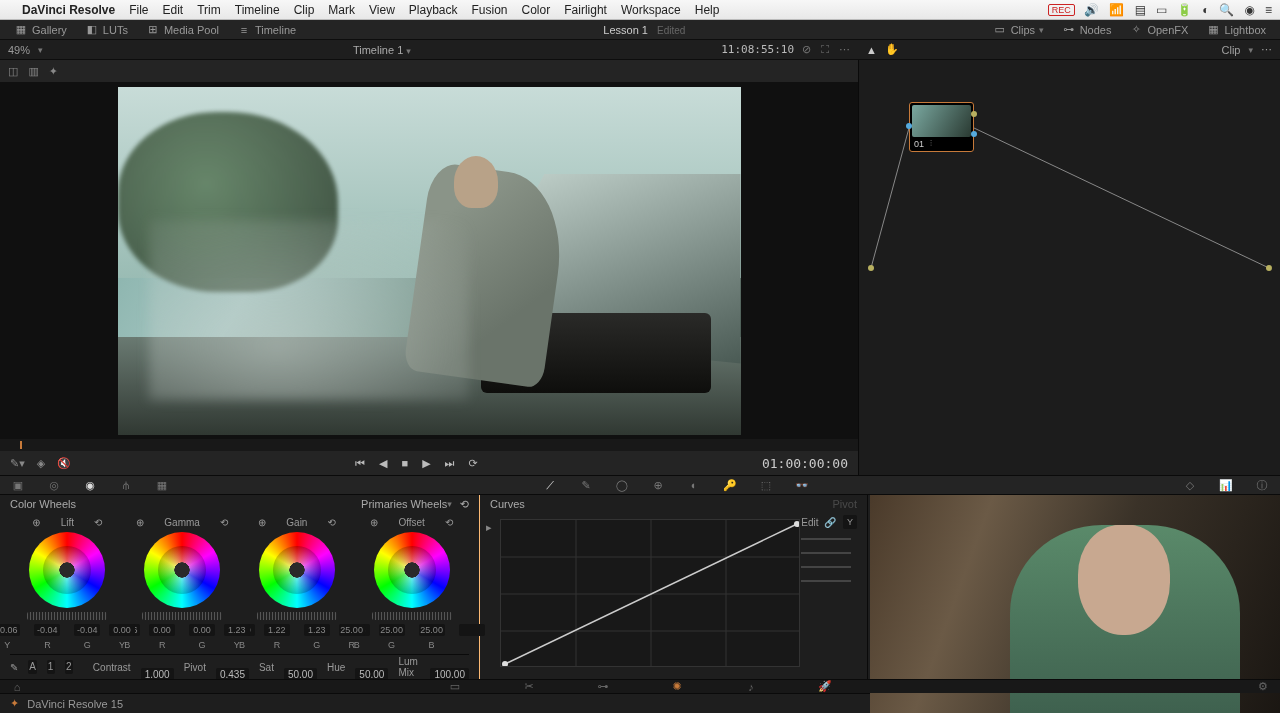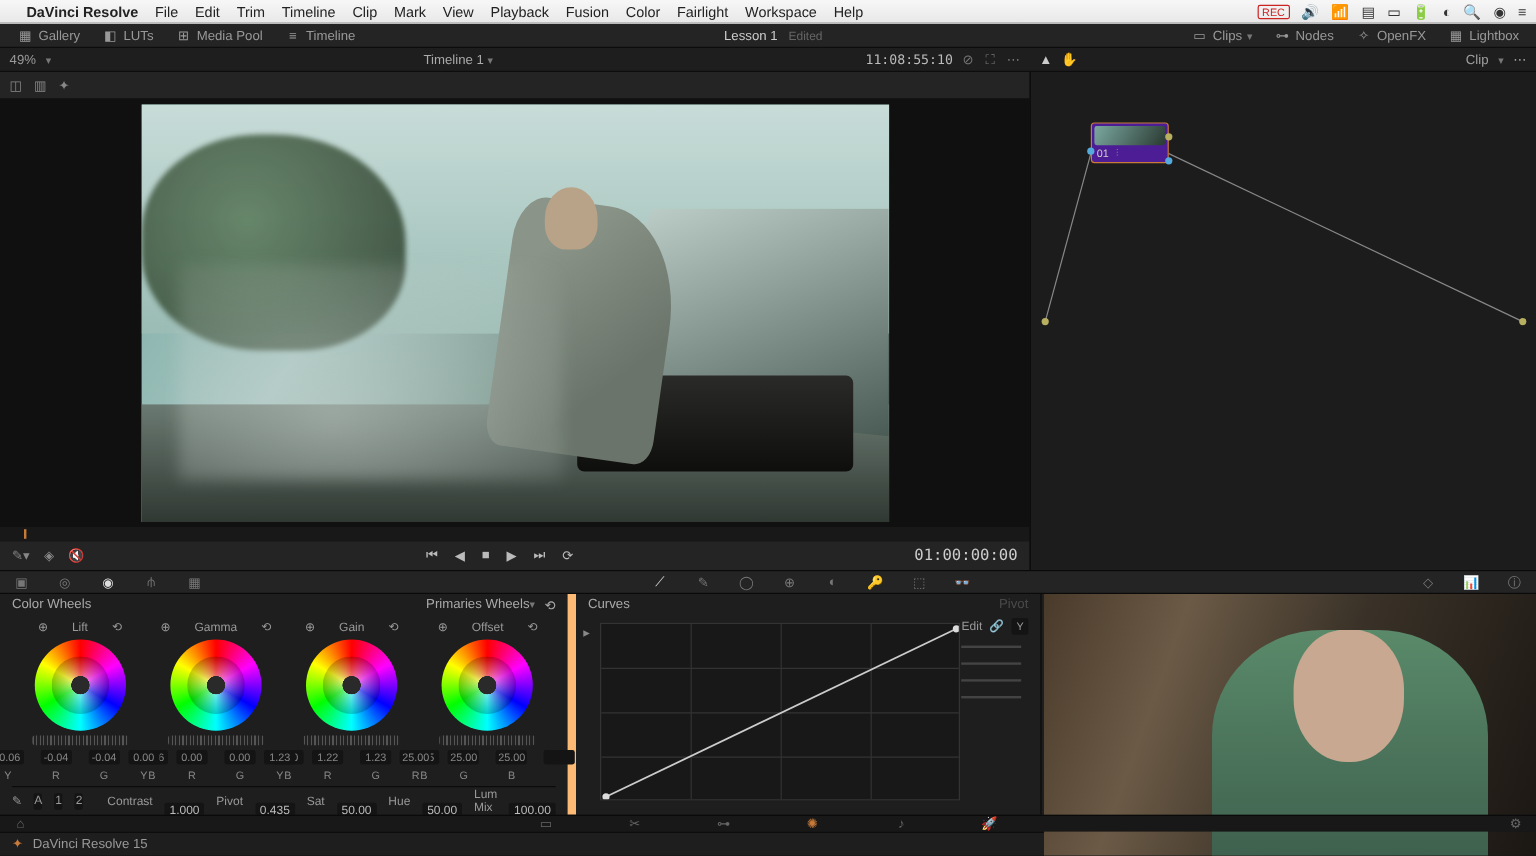--- a/index.html
+++ b/index.html
@@ -47,34 +47,34 @@
 .scrub-bar { height: 12px; background: #181818; position: relative; }
 .scrub-head { position: absolute; left: 20px; top: 2px; width: 2px; height: 8px; background: #c77a3a; }
 
 .transport { height: 24px; background: #242424; display: flex; align-items: center; padding: 0 10px; gap: 14px; }
 .transport .left-icons { display: flex; gap: 12px; align-items: center; color: #888; }
 .transport .center { flex: 1; display: flex; justify-content: center; gap: 14px; color: #bbb; }
 .transport .tc { color: #ccc; font-family: monospace; font-size: 13px; }
 
 
 .node-col svg.graph-lines { position: absolute; inset: 0; width: 100%; height: 100%; }
-.node-box { position: absolute; left: 50px; top: 42px; width: 65px; height: 34px; border: 1px solid #c77a3a; background: #4c1d95; border-radius: 3px; }
+.node-box { position: absolute; left: 50px; top: 42px; width: 65px; height: 50px; border: 1px solid #c77a3a; background: #000000; border-radius: 3px; }
 .node-thumb { position: absolute; inset: 2px 2px 14px 2px; background: linear-gradient(120deg, #7aa8a0, #2a3a32); border-radius: 2px; }
 .node-label { position: absolute; bottom: 2px; left: 4px; font-size: 9px; color: #ccc; }
 .node-dot { width: 6px; height: 6px; background: #b8b060; border-radius: 50%; position: absolute; }
 
 
 .palette-bar { height: 20px; background: #242424; border-top: 1px solid #0a0a0a; border-bottom: 1px solid #0a0a0a; display: flex; align-items: center; padding: 0 10px; gap: 20px; color: #777; }
 .palette-bar .pal-spacer { flex: 1; }
 .palette-bar .pic { width: 16px; height: 16px; display: flex; align-items: center; justify-content: center; cursor: pointer; }
 .palette-bar .active { color: #ddd; }
 
 
 .lower { display: flex; height: 184px; background: #1e1e1e; }
-.wheels-panel { width: 480px; border-right: 7px solid #fdba74; padding: 0 10px; position: relative; }
+.wheels-panel { width: 480px; border-right: 1px solid #fdba74; padding: 0 10px; position: relative; }
 .panel-header { display: flex; align-items: center; height: 18px; font-size: 11px; color: #aaa; }
 .panel-header .ph-spacer { flex: 1; }
 .wheels-row { display: flex; justify-content: space-around; margin-top: 4px; }
 .wheel-group { width: 110px; display: flex; flex-direction: column; align-items: center; gap: 4px; }
 .wheel-title { font-size: 10px; color: #999; display: flex; align-items: center; gap: 20px; }
 .color-wheel { width: 76px; height: 76px; border-radius: 50%; background: conic-gradient(red, magenta, blue, cyan, lime, yellow, red); position: relative; }
 .color-wheel::after { content: ""; position: absolute; inset: 14px; border-radius: 50%; background: radial-gradient(circle, #2a2a2a 0 22%, rgba(42,42,42,0) 23%), radial-gradient(circle, rgba(255,255,255,.6), rgba(0,0,0,.2) 70%); }
 .master-dial { width: 80px; height: 8px; background: repeating-linear-gradient(90deg, #555 0 1px, #222 1px 3px); border-radius: 2px; }
 .yrgb { display: flex; gap: 14px; font-size: 9px; color: #888; }
 .yrgb div { width: 26px; text-align: center; }

